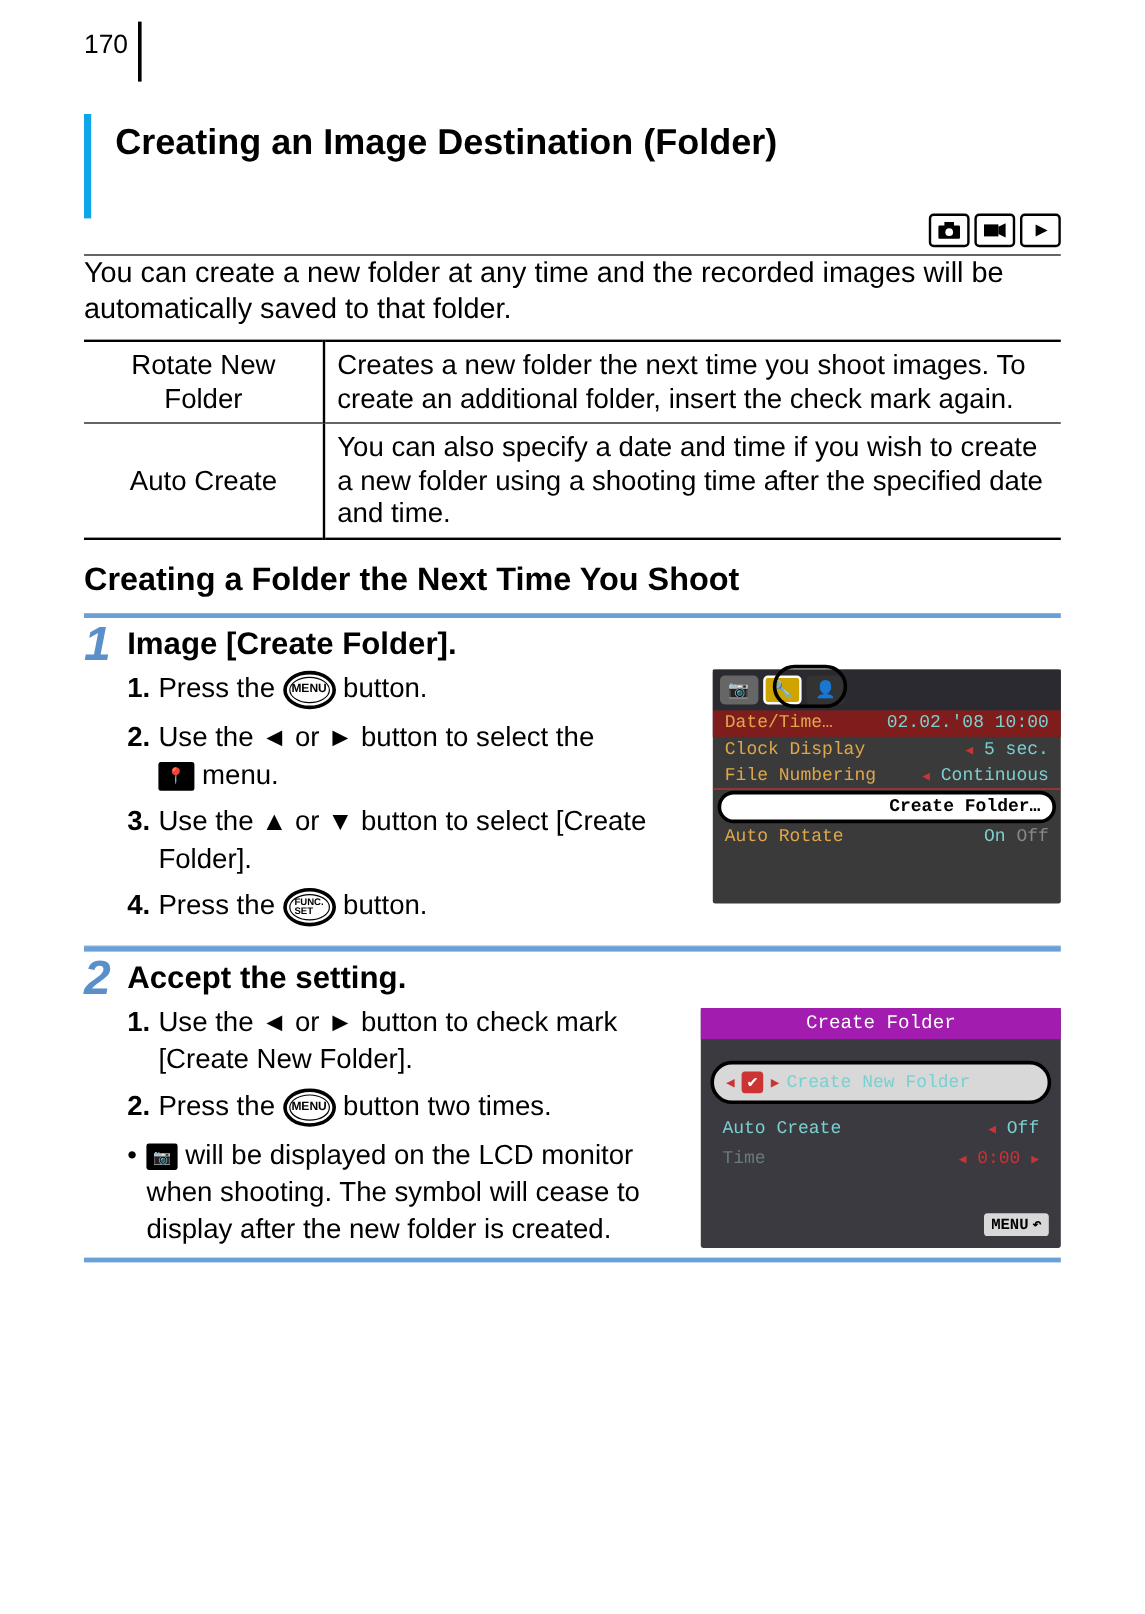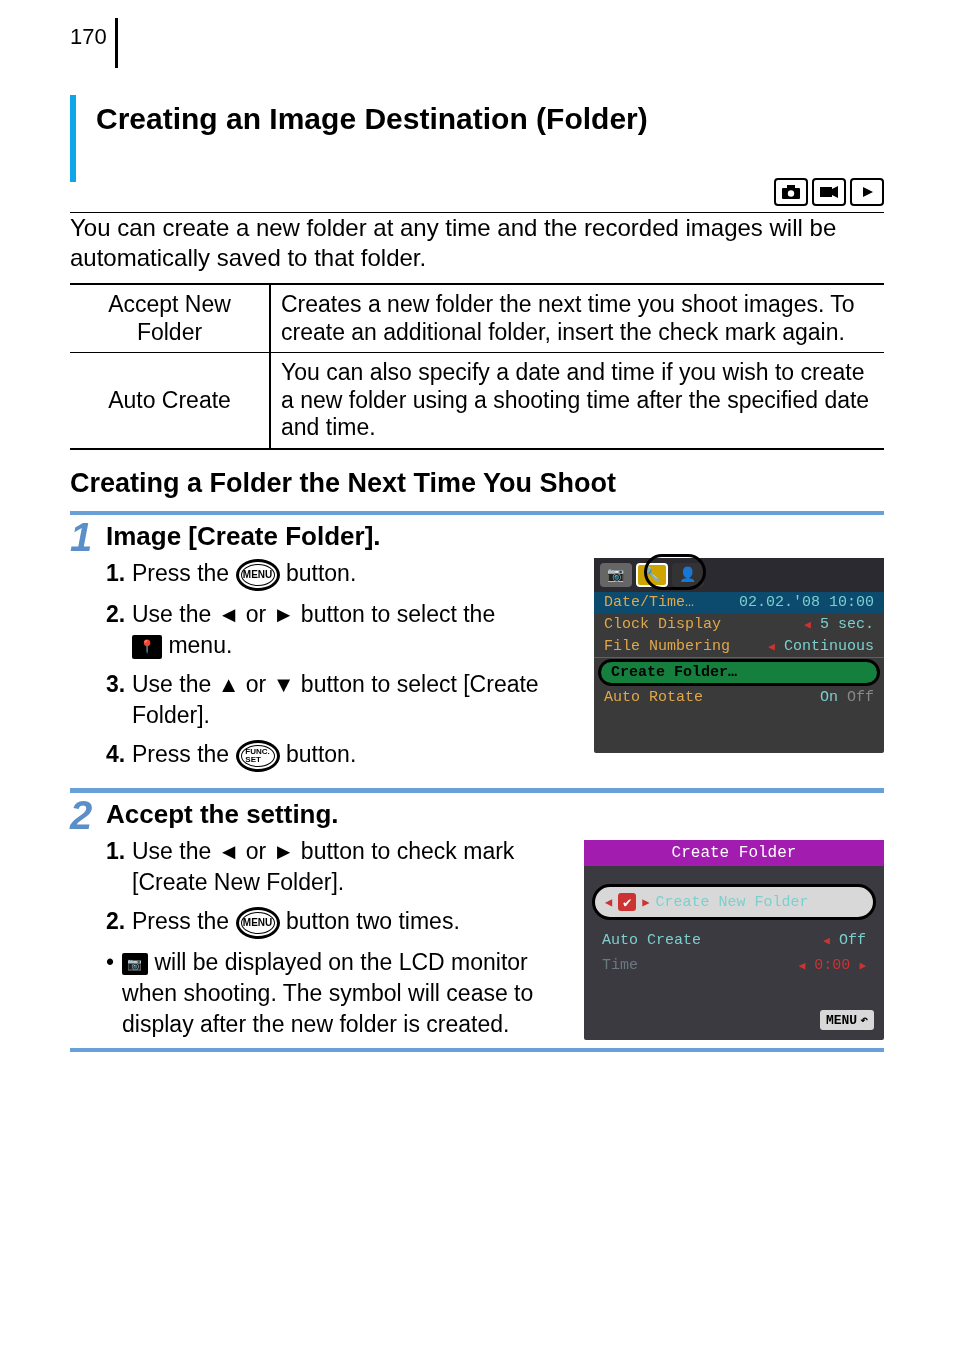--- a/index.html
+++ b/index.html
@@ -158,26 +158,26 @@
   .ss1 { height: 195px; }
   .ss1 .tabs {
     height:34px; background:#2a2a30;
     display:flex; align-items:center; gap:4px; padding:0 6px;
   }
   .ss1 .tab { width:32px; height:24px; background:#333; border-radius:4px;
     display:flex; align-items:center; justify-content:center; font-size:14px; }
   .ss1 .tab.camera{ background:#666; color:#c9a400;}
   .ss1 .tab.active{ background:#cda400; color:#6b4; border:2px solid #fff;}
   .ss1 .row { display:flex; justify-content:space-between; padding:2px 10px; height:22px; align-items:center; }
-  .ss1 .row.hl { background:#0c4a6e; }
+  .ss1 .row.hl { background:#7f1d1d; }
   .ss1 .sel-row {
     margin: 1px 4px;
-    background:#15803d; color:#000;
+    background:#ffffff; color:#000;
     border:3px solid #000; border-radius:14px;
-    padding:2px 10px; font-weight:bold;
+    padding:2px 10px; font-weight:bold;text-align:right;
   }
   .ss1 .orange { color:#e0a74a; }
   .ss1 .teal { color:#7bcfcf; }
   .ss1 .grey { color:#888; }
   .ss2 {
     width: 300px; height: 200px;
     background:#3a3a40;
     position:relative;
     margin-top:4px;
   }
@@ -237,21 +237,21 @@
     </div>
   </div>
 </div>
 
 <p class="intro-text">You can create a new folder at any time and the recorded images will be automatically saved to that folder.</p>
 
 <table class="defs">
   <tbody>
       <tr>
     <td class="term">
-      <span>Accept New</span><br>
+      <span>Rotate New</span><br>
       <span>Folder</span>
     </td>
     <td class="def">Creates a new folder the next time you shoot images. To create an additional folder, insert the check mark again.</td>
   </tr>
   <tr>
     <td class="term">Auto Create</td>
     <td class="def">You can also specify a date and time if you wish to create a new folder using a shooting time after the specified date and time.</td>
   </tr>
 </tbody>
   </table>

